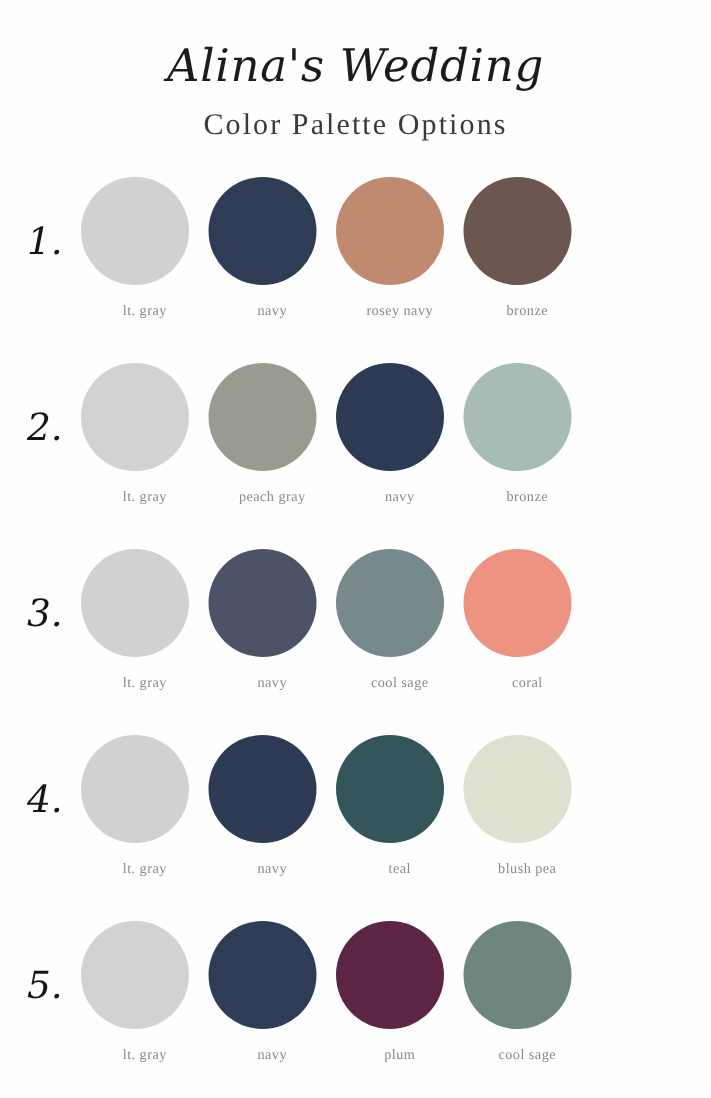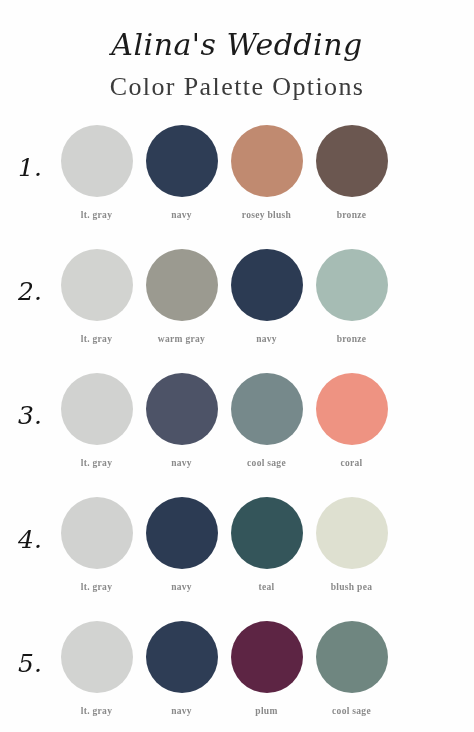--- a/index.html
+++ b/index.html
@@ -37,21 +37,21 @@
     font-style: italic;
     font-weight: 400;
     font-size: 30px;
     line-height: 1.25;
     color: #1b1b1b;
     letter-spacing: 0.5px;
   }
 
   .title-sub {
     font-family: "Liberation Serif", serif;
-    font-size: 26px;
+    font-size: 20px;
     line-height: 1.3;
     color: #3b3b3b;
     letter-spacing: 1.4px;
     margin-top: 6px;
   }
 
   
   .rows {
     flex: 1 1 auto;
     padding: 22px 0 10px 0;
@@ -83,22 +83,20 @@
     display: flex;
     flex: 1 1 auto;
     padding-right: 16px;
   }
 
   .swatch {
     width: 85px;
     flex: 0 0 85px;
     display: flex;
     flex-direction: column;
-    align-items: center;
-    font-weight: bold;
   }
 
   .dot {
     width: 72px;
     height: 72px;
     border-radius: 50%;
   }
 
   .swatch-label {
     margin-top: 13px;
@@ -127,38 +125,38 @@
           <div class="swatch">
             <div class="dot" style="background: rgb(209, 210, 208);"></div>
             <div class="swatch-label">lt. gray</div>
           </div>
           <div class="swatch">
             <div class="dot" style="background: rgb(46, 61, 85);"></div>
             <div class="swatch-label">navy</div>
           </div>
           <div class="swatch">
             <div class="dot" style="background: rgb(192, 138, 112);"></div>
-            <div class="swatch-label">rosey blush</div>
+            <div class="swatch-label">rosey navy</div>
           </div>
           <div class="swatch">
             <div class="dot" style="background: rgb(107, 87, 80);"></div>
             <div class="swatch-label">bronze</div>
           </div>
         </div>
       </div>
       <div class="palette-row">
         <div class="row-number">2.</div>
         <div class="swatches">
           <div class="swatch">
             <div class="dot" style="background: rgb(210, 211, 208);"></div>
             <div class="swatch-label">lt. gray</div>
           </div>
           <div class="swatch">
             <div class="dot" style="background: rgb(155, 154, 144);"></div>
-            <div class="swatch-label">warm gray</div>
+            <div class="swatch-label">peach gray</div>
           </div>
           <div class="swatch">
             <div class="dot" style="background: rgb(44, 59, 83);"></div>
             <div class="swatch-label">navy</div>
           </div>
           <div class="swatch">
             <div class="dot" style="background: rgb(166, 188, 180);"></div>
             <div class="swatch-label">bronze</div>
           </div>
         </div>

